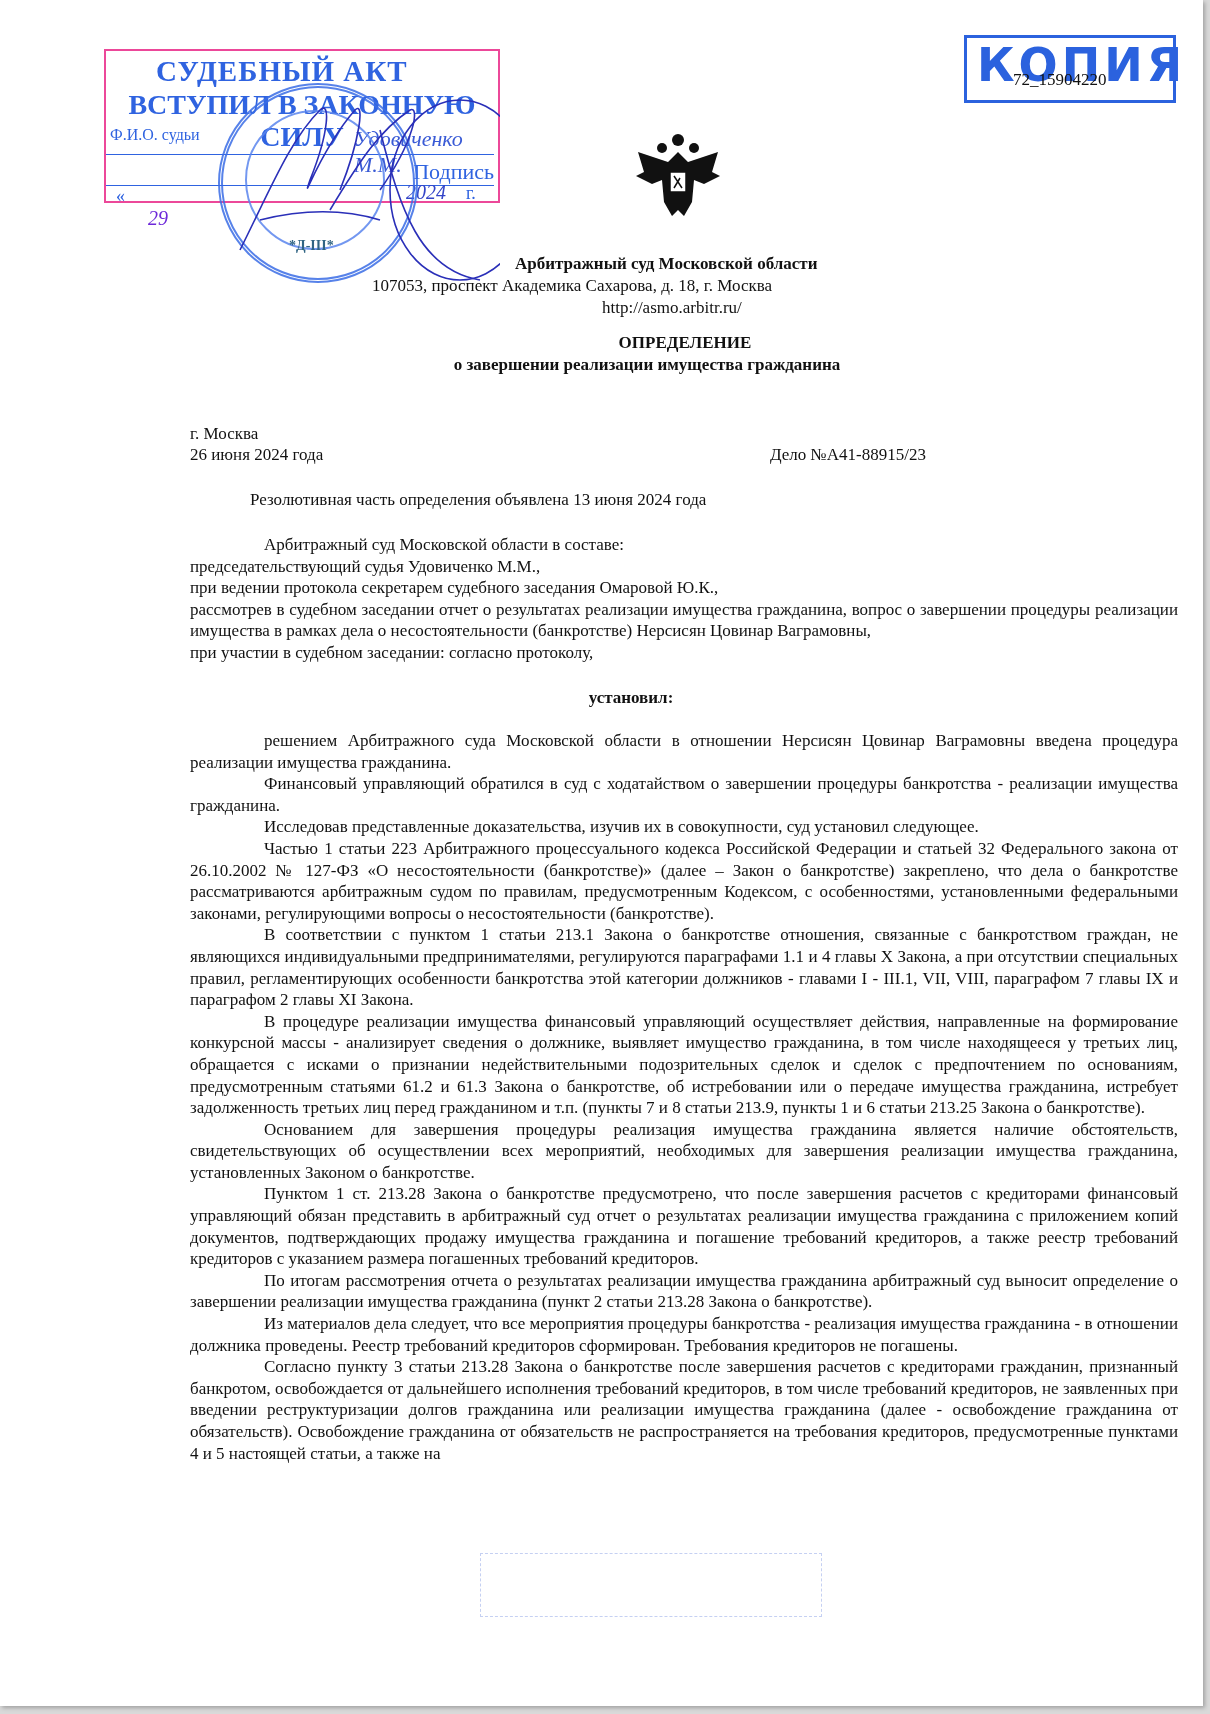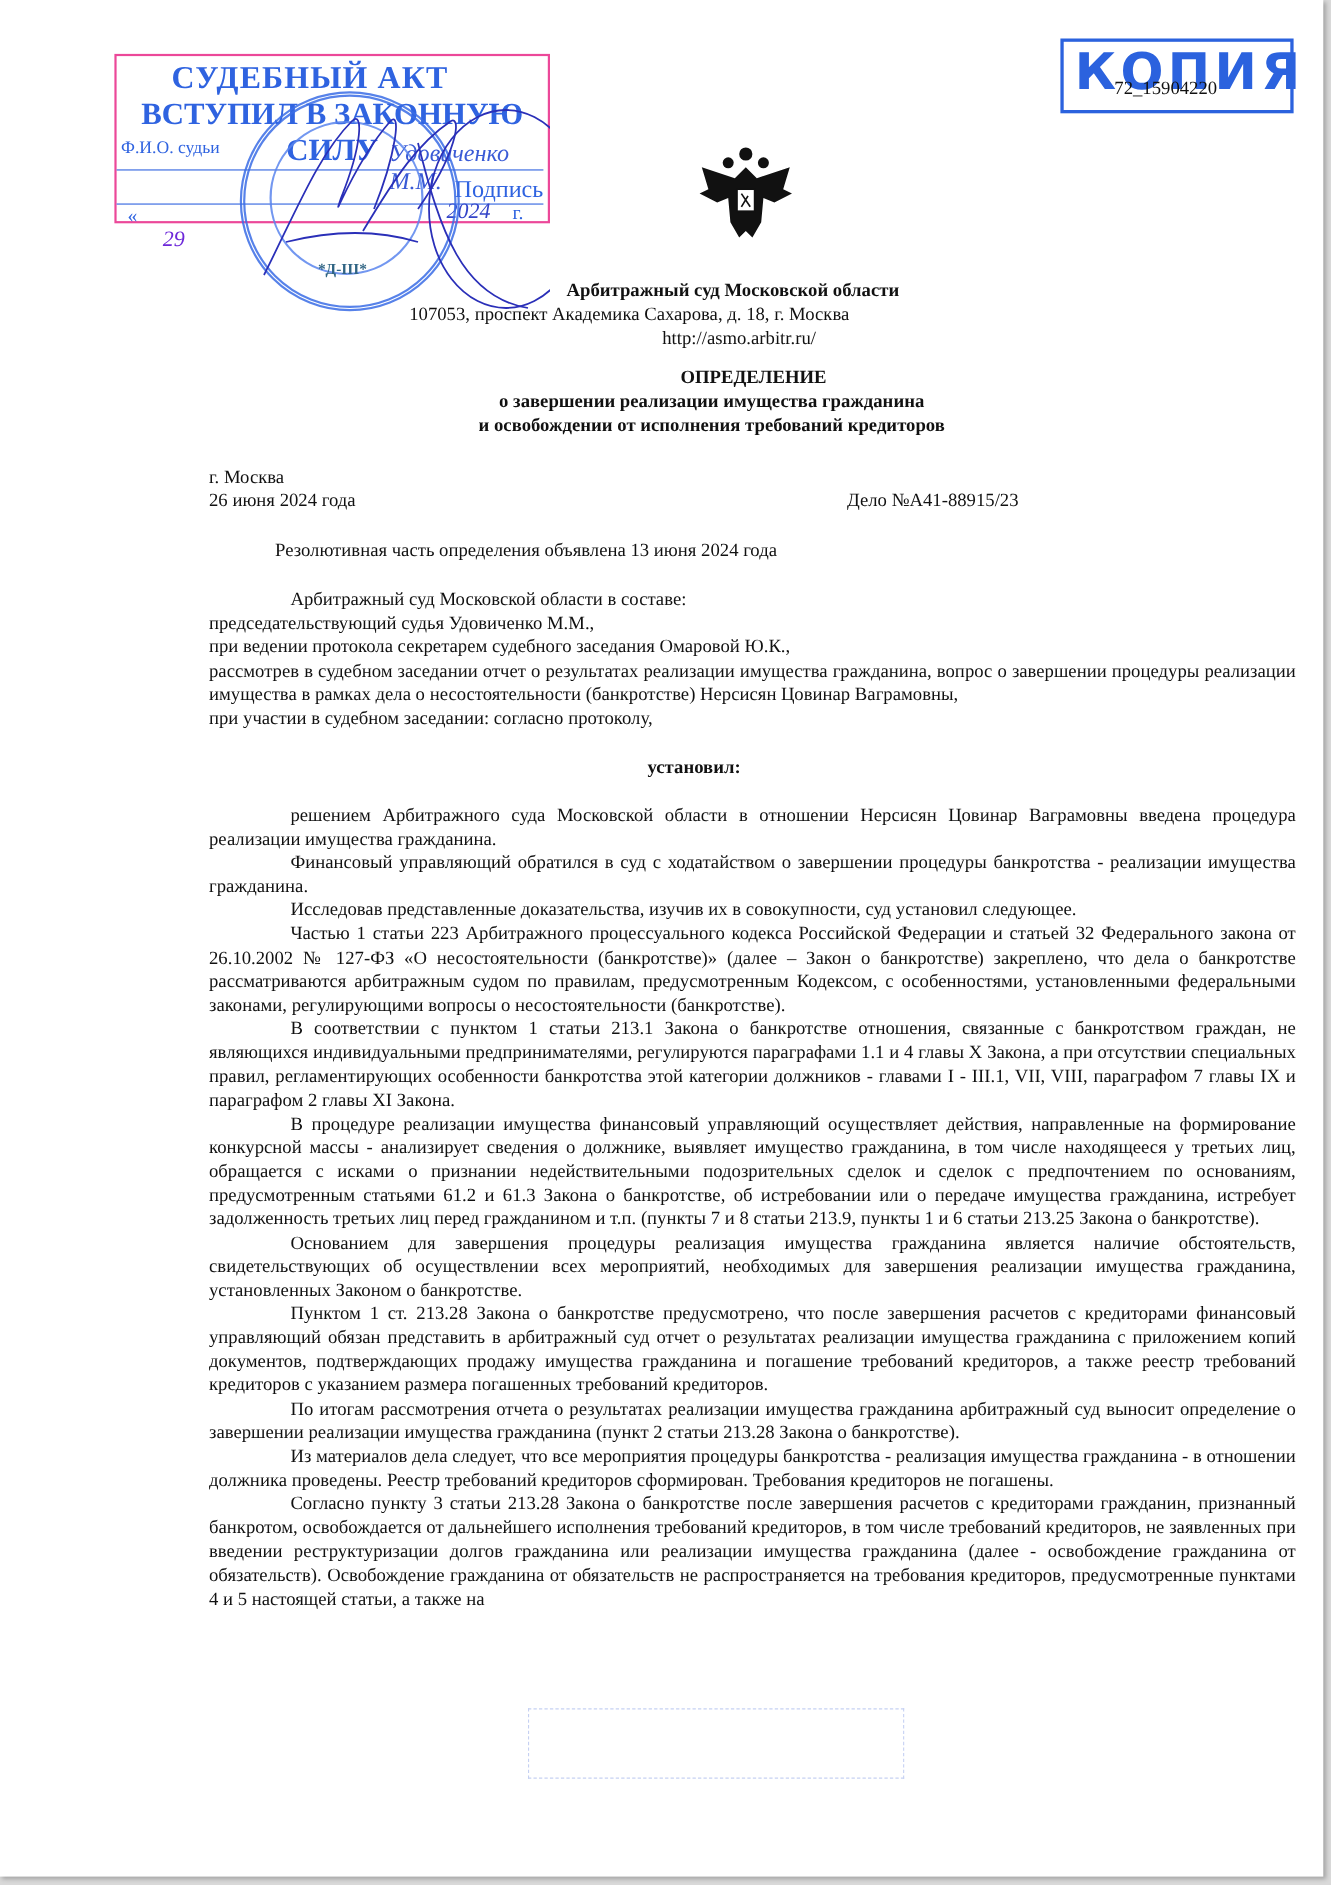--- a/index.html
+++ b/index.html
@@ -163,21 +163,20 @@
     <rect x="42" y="40" width="16" height="20" fill="#fff" stroke="#111" stroke-width="1.5"></rect>
     <path d="M46 44 L54 56 M46 56 L52 46" stroke="#111" stroke-width="1.5"></path>
   </svg>
 
   <div class="center court-name">Арбитражный суд Московской области</div>
   <div class="center court-addr">107053, проспект Академика Сахарова, д. 18, г. Москва</div>
   <div class="center court-url">http://asmo.arbitr.ru/</div>
 
   <div class="center doc-title">ОПРЕДЕЛЕНИЕ</div>
   <div class="center doc-sub1">о завершении реализации имущества гражданина</div>
-  <div class="center doc-sub2">и освобождении от исполнения требований кредиторов</div>
 
   <div class="abs city">г. Москва</div>
   <div class="abs date">26 июня 2024 года</div>
   <div class="abs case-no">Дело №А41-88915/23</div>
   <div class="abs resol">Резолютивная часть определения объявлена 13 июня 2024 года</div>
 
   <div class="body-text intro">
     <p>Арбитражный суд Московской области в составе:</p>
     <p class="noind">председательствующий судья Удовиченко М.М.,</p>
     <p class="noind">при ведении протокола секретарем судебного заседания Омаровой Ю.К.,</p>

